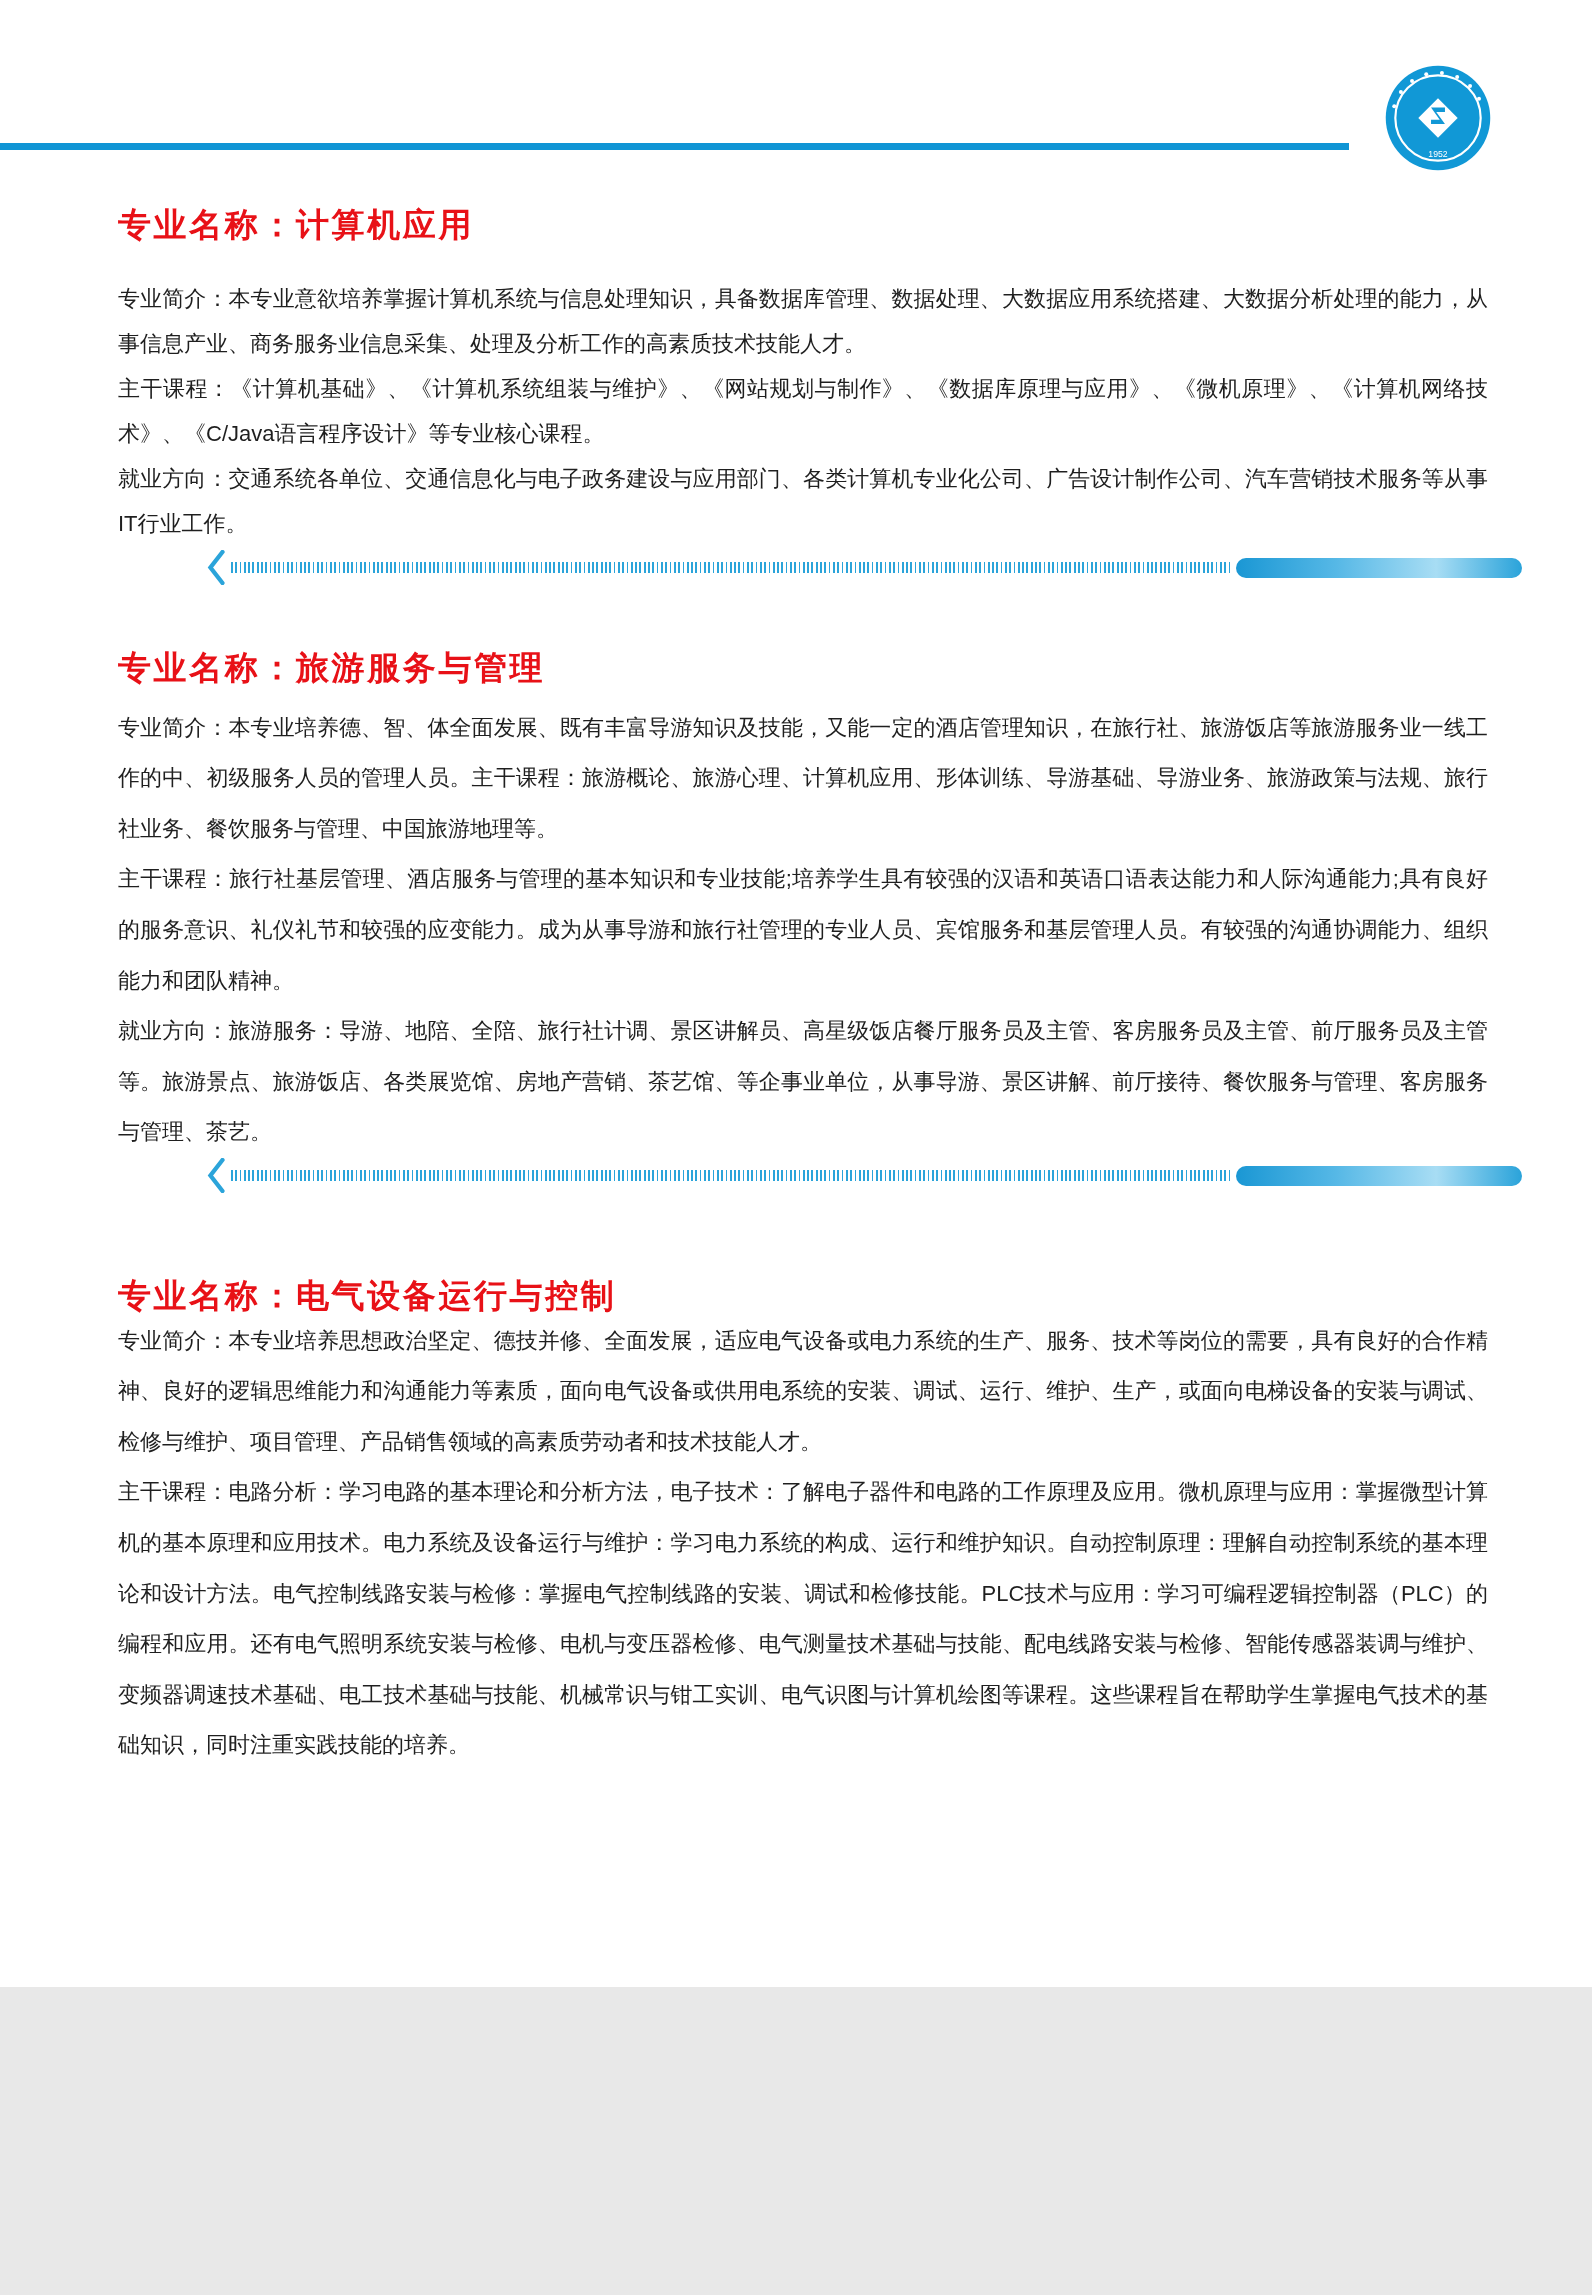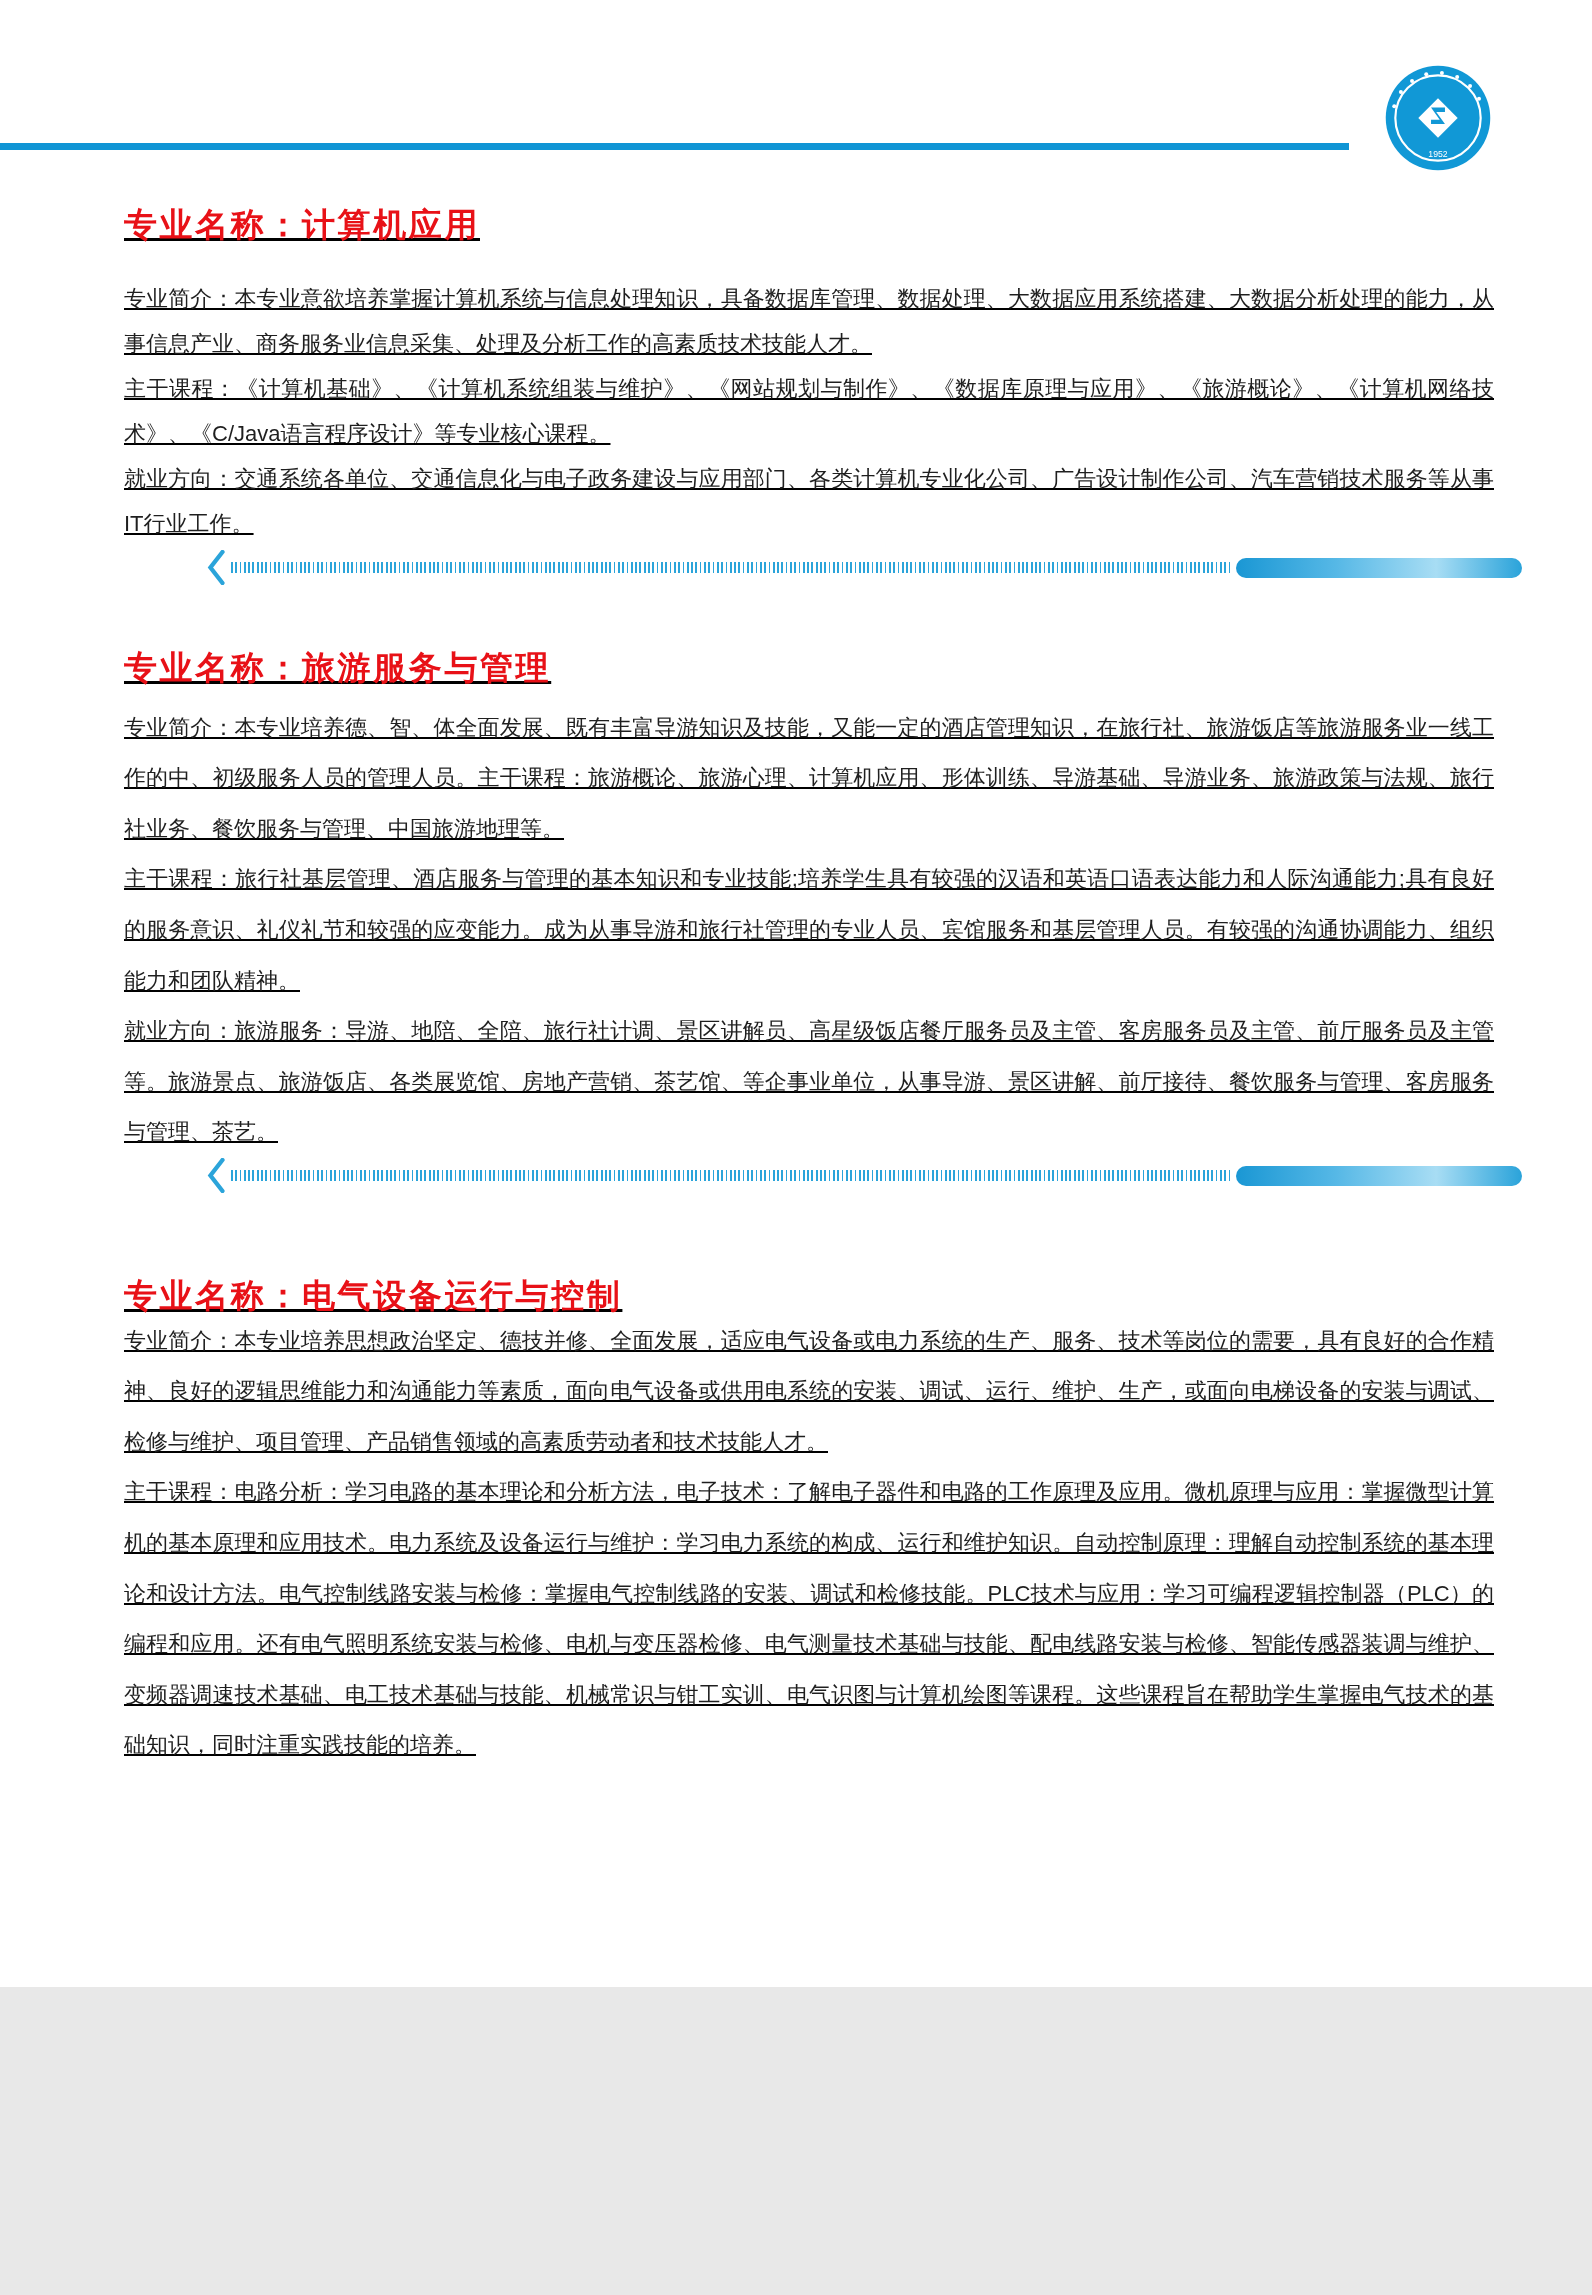--- a/index.html
+++ b/index.html
@@ -3,21 +3,21 @@
 <meta charset="utf-8">
 <style>
   html,body { margin:0; padding:0; background:#e8e8e8; }
   .page {
     position:relative; width:1593px; height:1987px; background:#ffffff;
     font-family:"Liberation Sans", sans-serif; overflow:hidden; margin:0 auto;
   }
   .topline { position:absolute; left:0; top:143px; width:1349px; height:7px; background:#1095d5; }
   .logo { position:absolute; left:1384px; top:64px; }
 
-  .section { position:absolute; left:124px; width:1370px;text-decoration:underline; }
+  .section { position:absolute; left:118px; width:1370px; }
   .sec-title { margin:0; color:#e81117; font-size:33px; font-weight:bold; letter-spacing:2.6px; line-height:1.2; }
   .sec-body p { margin:0; font-size:22px; color:#1f1f1f; text-align:justify; text-justify:inter-ideograph; }
   .sec1 .sec-title { margin-bottom:31px; }
   .sec1 .sec-body p { line-height:2.05; }
   .sec2 .sec-title { margin-bottom:15px; }
   .sec2 .sec-body p { line-height:2.3; }
   .sec3 .sec-title { }
   .sec3 .sec-body p { line-height:2.3; }
   .sec1 { top:205px; }
   .sec2 { top:648px; }
@@ -67,21 +67,21 @@
     </g>
     <rect x="46" y="46" width="32" height="32" transform="rotate(45 62 62)" fill="#ffffff"></rect>
     <path d="M54 50 h16 v5 h-10 l10 14 h-16 v-5 h10 l-10 -14 z" fill="#1198d6"></path>
     <text x="62" y="107" font-size="10" fill="#ffffff" text-anchor="middle" font-family="Liberation Sans, sans-serif">1952</text>
   </svg>
 
   <div class="section sec1">
     <h2 class="sec-title">专业名称：计算机应用</h2>
     <div class="sec-body">
       <p>专业简介：本专业意欲培养掌握计算机系统与信息处理知识，具备数据库管理、数据处理、大数据应用系统搭建、大数据分析处理的能力，从事信息产业、商务服务业信息采集、处理及分析工作的高素质技术技能人才。</p>
-      <p>主干课程：《计算机基础》、《计算机系统组装与维护》、《网站规划与制作》、《数据库原理与应用》、《旅游概论》、《计算机网络技术》、《C/Java语言程序设计》等专业核心课程。</p>
+      <p>主干课程：《计算机基础》、《计算机系统组装与维护》、《网站规划与制作》、《数据库原理与应用》、《微机原理》、《计算机网络技术》、《C/Java语言程序设计》等专业核心课程。</p>
       <p>就业方向：交通系统各单位、交通信息化与电子政务建设与应用部门、各类计算机专业化公司、广告设计制作公司、汽车营销技术服务等从事IT行业工作。</p>
     </div>
   </div>
 
   <div class="divider divider-1">
     <svg width="19" height="35" viewBox="0 0 22 40">
       <polyline points="18,2 4,20 18,38" fill="none" stroke="#2ba4da" stroke-width="5" stroke-linecap="round"></polyline>
     </svg>
     <div class="dotted-line"></div>
     <div class="divider-bar"></div>

